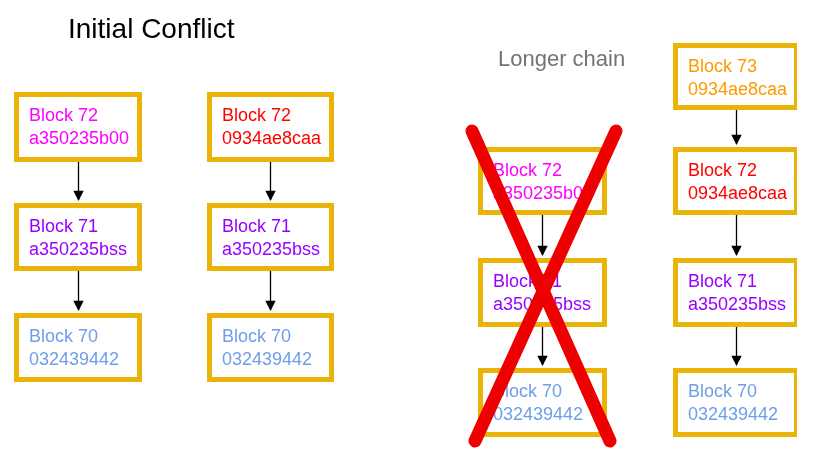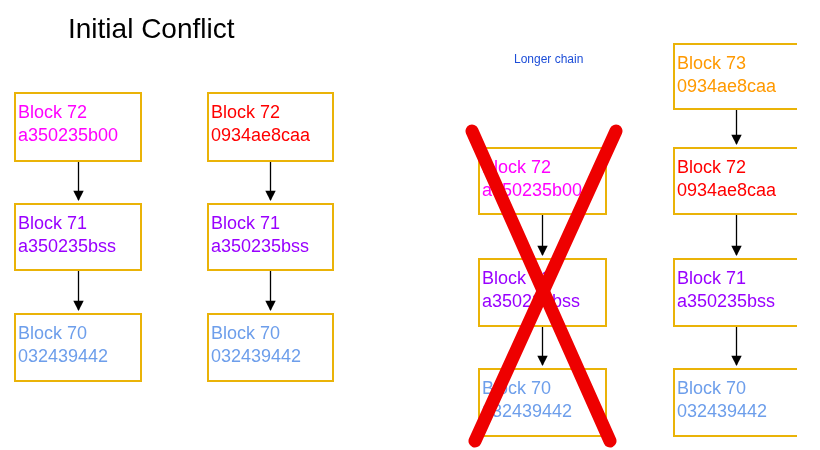--- a/index.html
+++ b/index.html
@@ -13,32 +13,31 @@
   }
   .panel-title {
     position: absolute;
     color: #000000;
     font-size: 28px;
     white-space: nowrap;
   }
   .panel-title.resolved { font-size: 32px; }
   .subtitle {
     position: absolute;
-    color: #1d4ed8;
-    font-size: 12px;
+    color: #737373;
+    font-size: 22px;
     line-height: 20px;
     white-space: nowrap;
-    margin-left: 16px;
   }
   .block {
     position: absolute;
-    border: 2px solid #eab308;
+    border: 5px solid #eab308;
     background: #ffffff;
     box-sizing: border-box;
-    padding: 7px 2px;
+    padding: 7px 10px;
     font-size: 18px;
     line-height: 23px;
   }
   .block .line { display: block; white-space: nowrap; }
   .overlay {
     position: absolute;
     left: 0; top: 0;
     width: 820px; height: 450px;
     pointer-events: none;
   }

